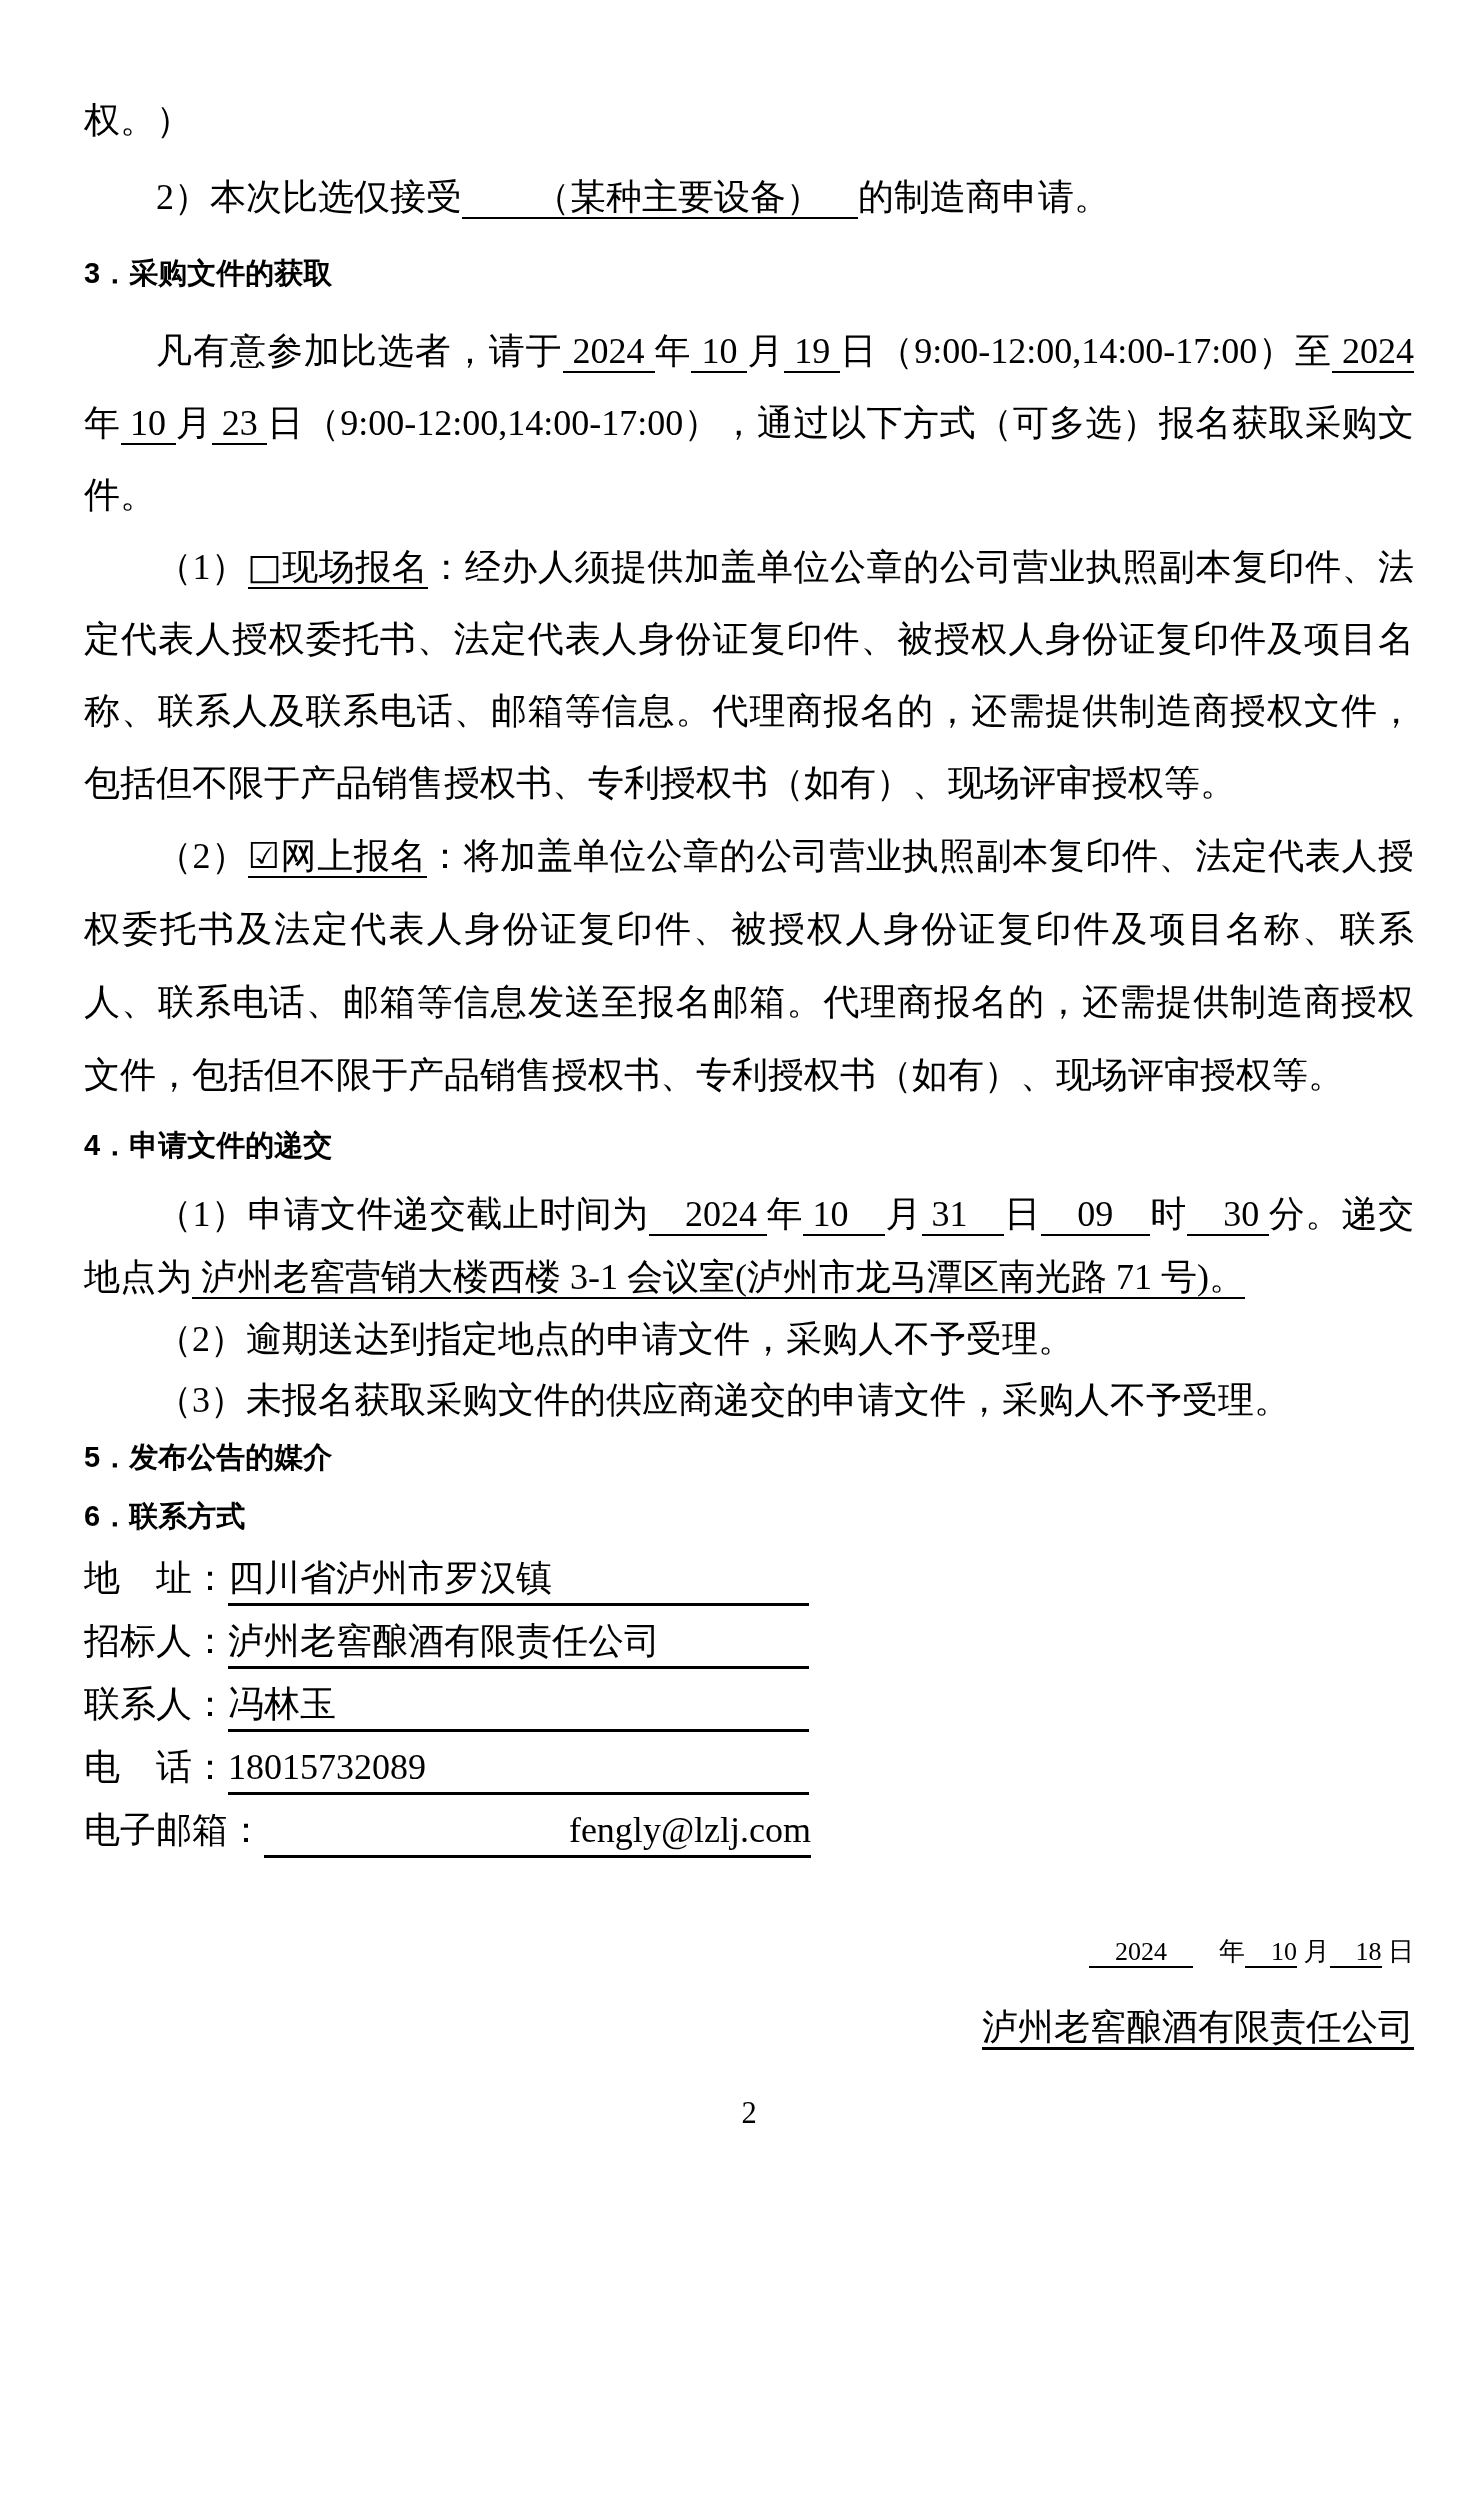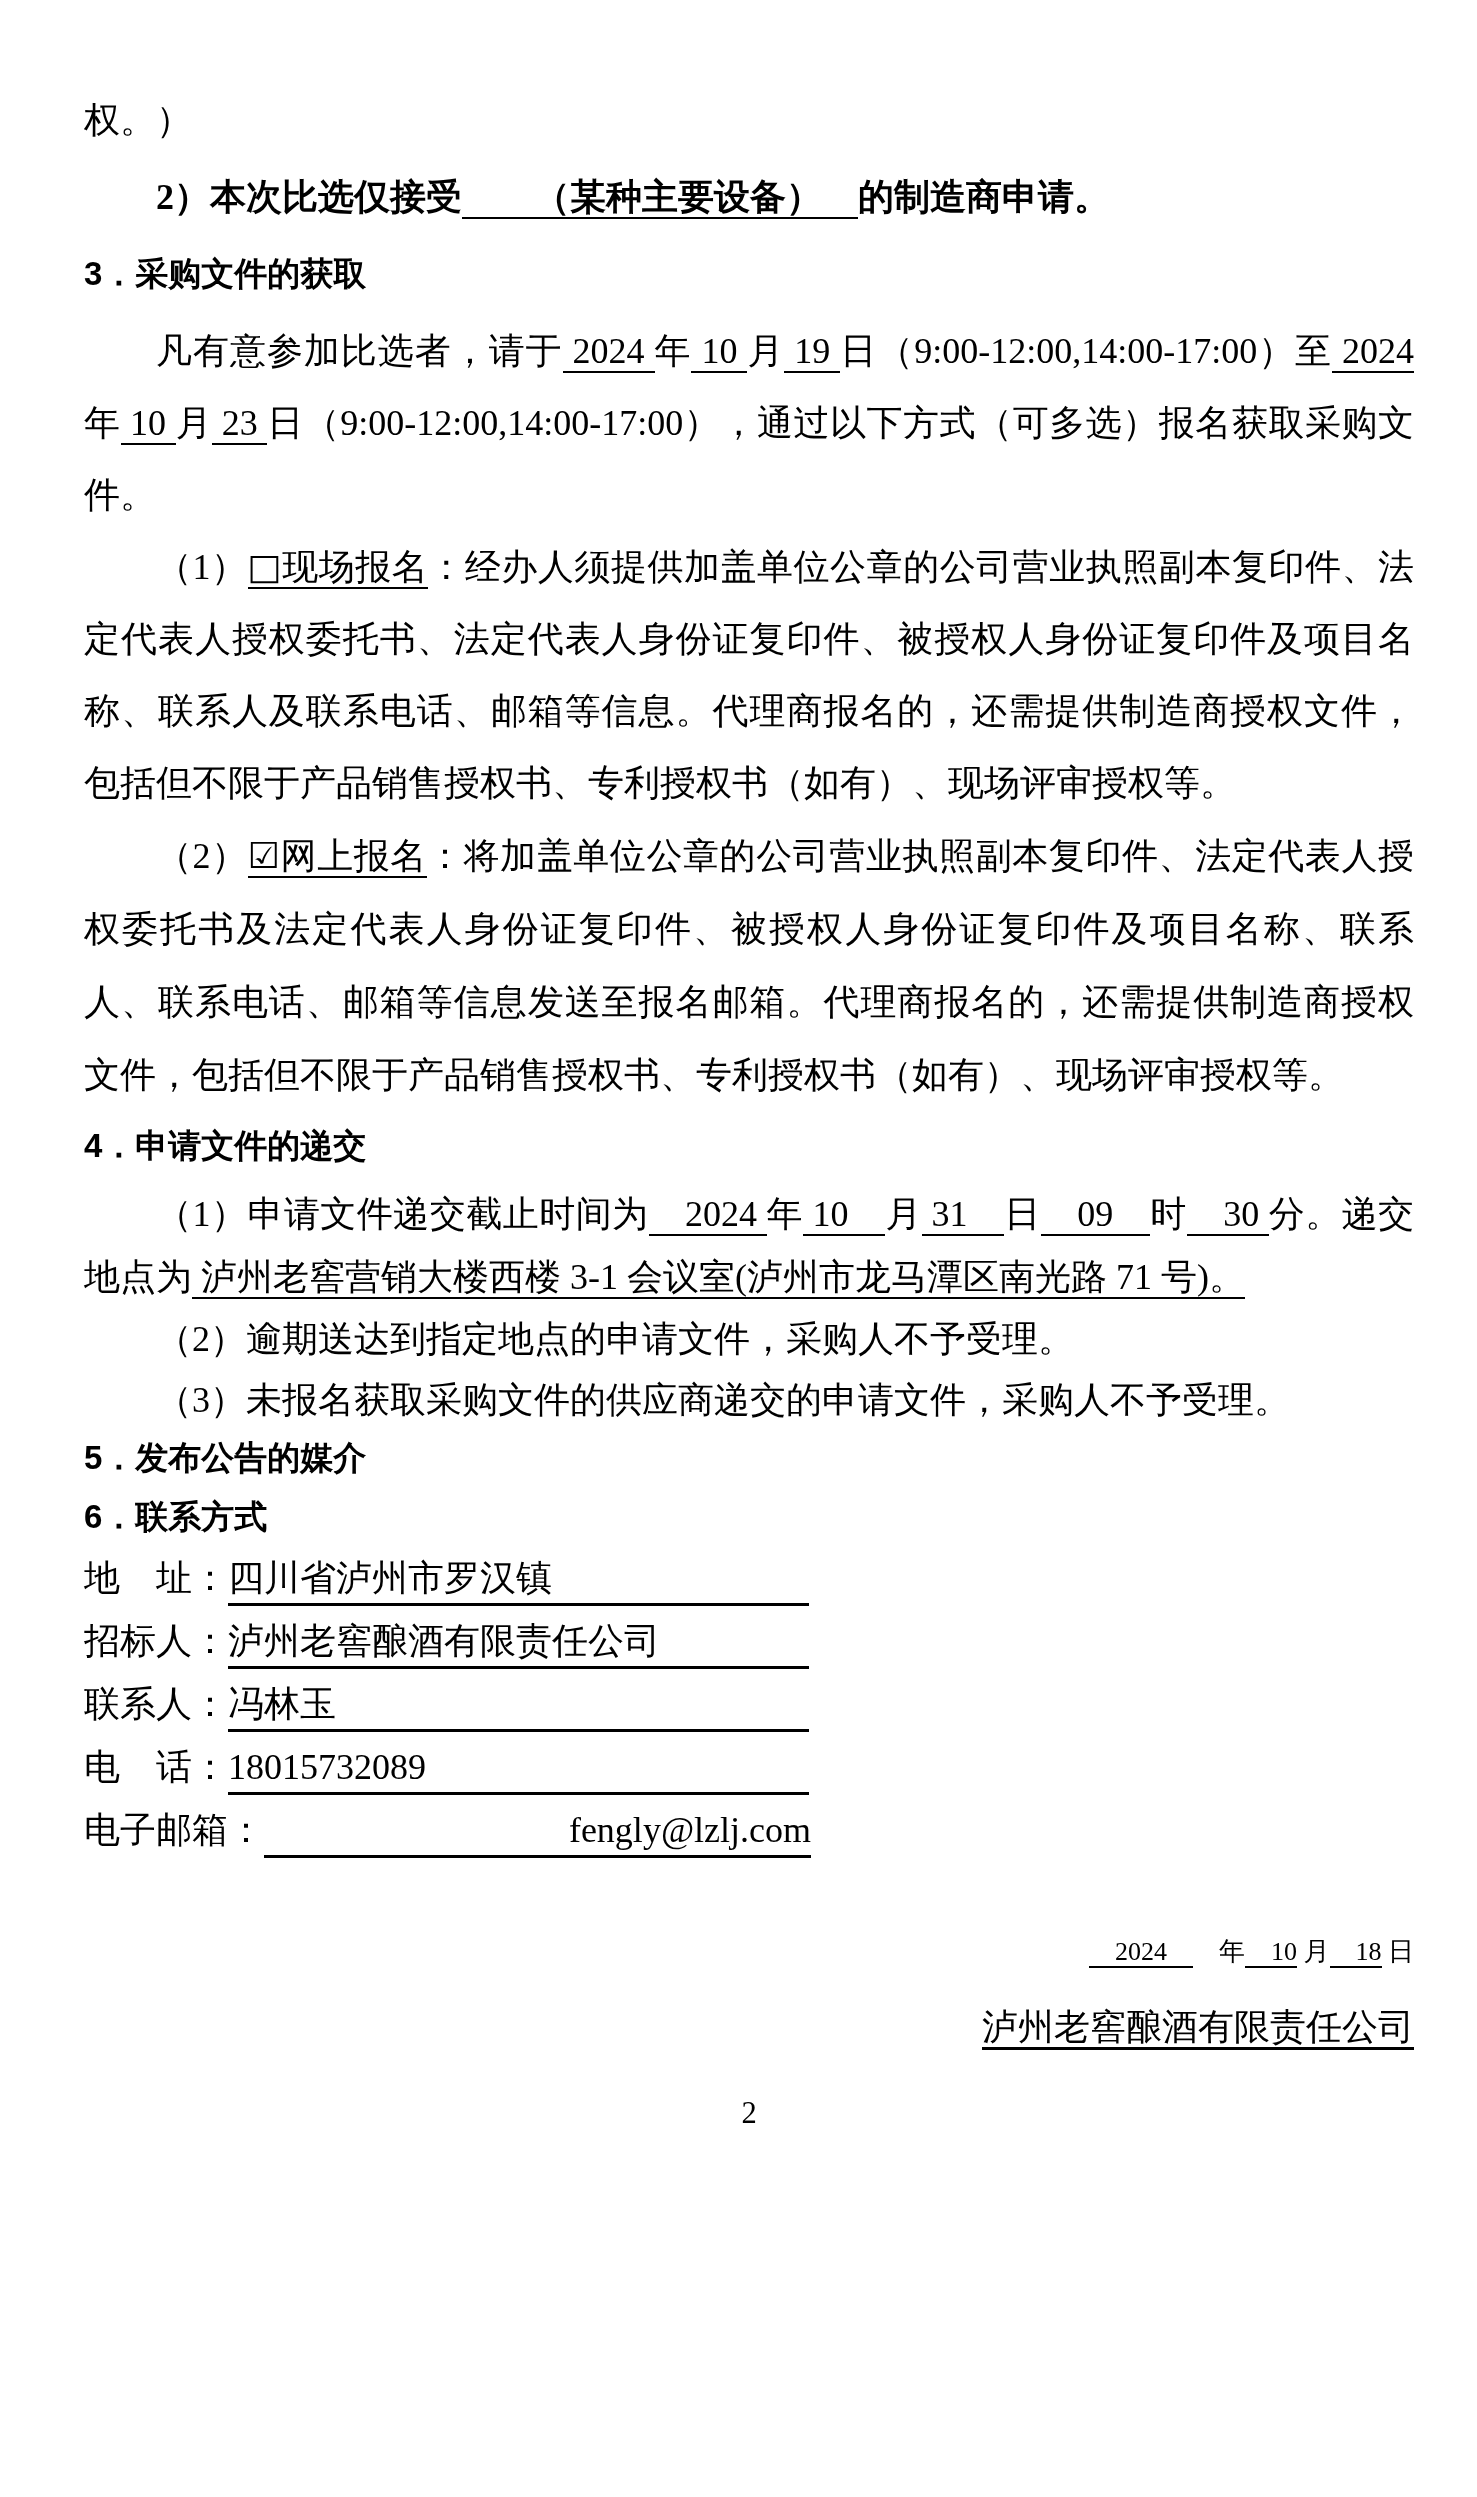--- a/index.html
+++ b/index.html
@@ -8,25 +8,25 @@
     width:1478px; height:2497px;
     color:#000;
     font-family:"Liberation Serif","DejaVu Serif",serif;
     overflow:hidden;
   }
   .page { width:1478px; height:2497px; padding:97px 64px 0 84px; background:#fff; }
 
   .body { font-size:36px; text-align:justify; }
   .hd {
     font-family:"Liberation Sans","DejaVu Sans",sans-serif;
-    font-weight:bold; font-size:33px; line-height:51px;
+    font-weight:bold; font-size:29px; line-height:51px;
   }
 
   .carry   { line-height:47px; }
-  .clause2 { margin-top:29.6px; line-height:47px; text-indent:2em;font-weight:bold; }
+  .clause2 { margin-top:29.6px; line-height:47px; text-indent:2em; }
 
   .hd3 { margin-top:27.6px; }
   .s3p1  { margin-top:15.8px; line-height:72px; text-indent:2em; }
   .s3it1 { line-height:72px; text-indent:2em; }
   .s3it2 { line-height:73px; text-indent:2em; }
 
   .hd4 { margin-top:7.9px; }
   .s4p1 { margin-top:11.8px; line-height:63px; text-indent:2em; }
   .s4p2, .s4p3 { line-height:61px; text-indent:2em; }
 

